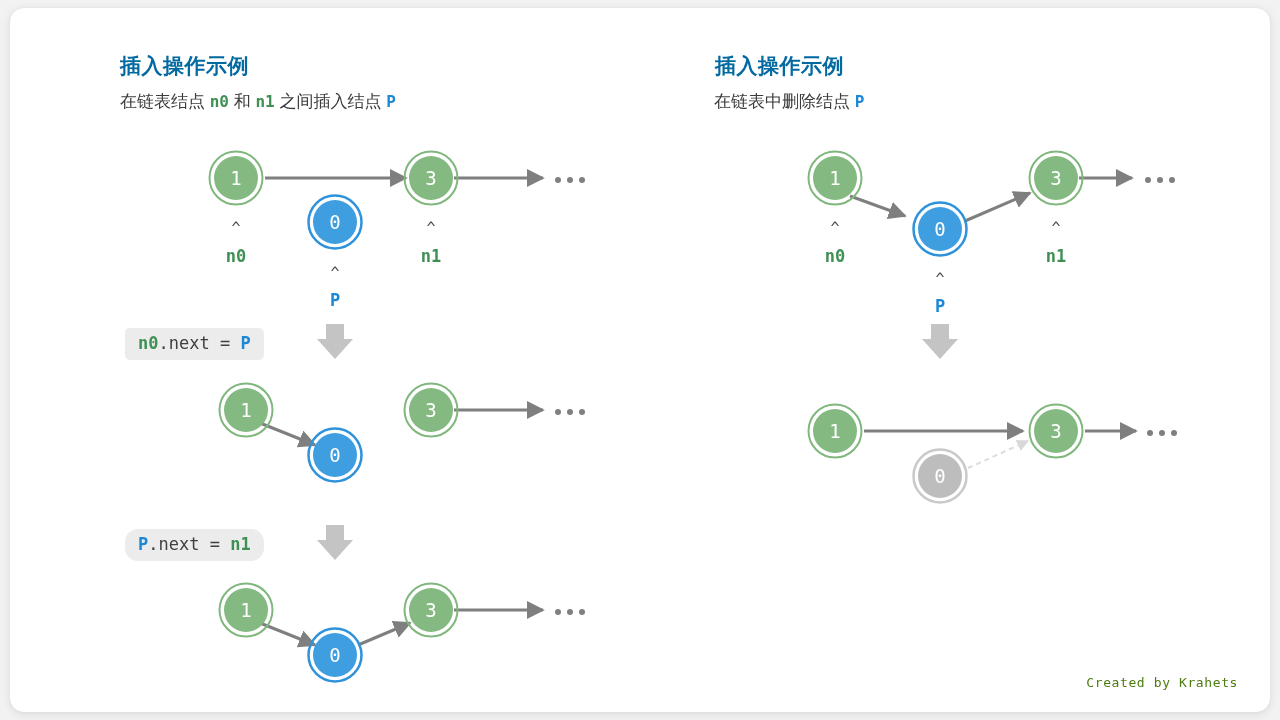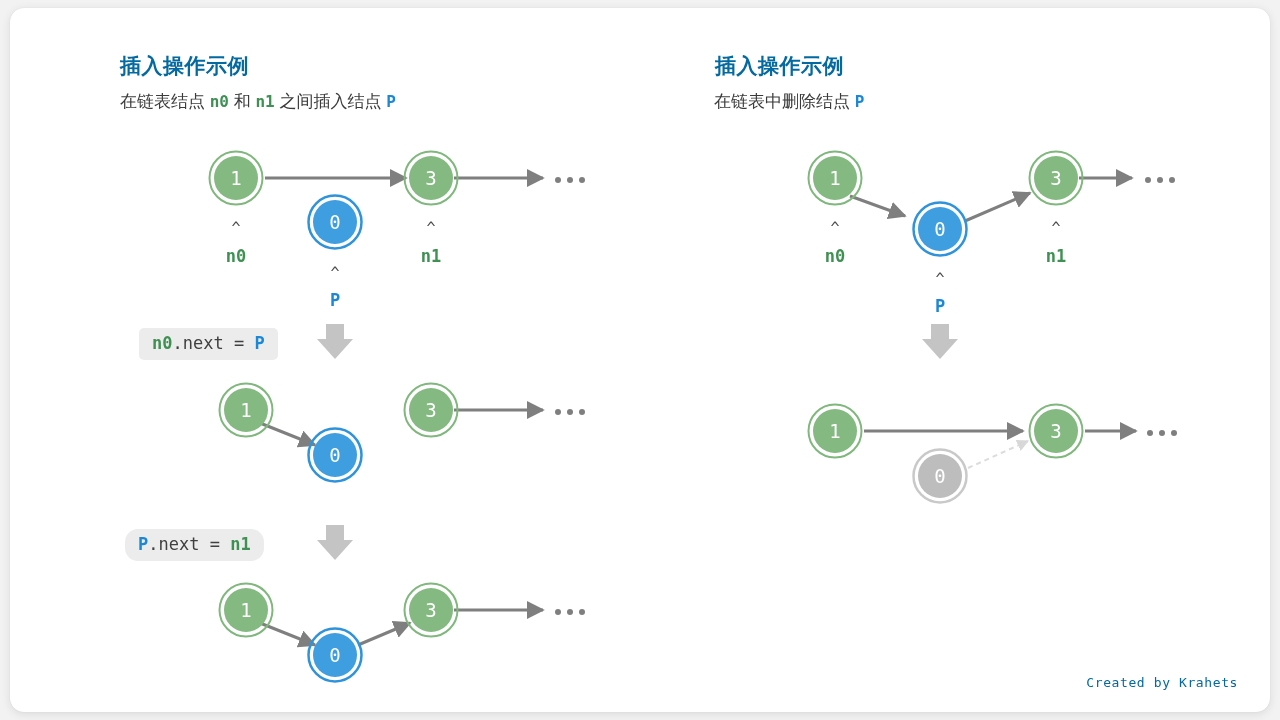--- a/index.html
+++ b/index.html
@@ -63,21 +63,21 @@
     white-space: nowrap;
     line-height: 1;
   }
   .codechip b { font-weight: bold; }
   .credit {
     position: absolute;
     right: 32px;
     bottom: 22px;
     font-family: "DejaVu Sans Mono", monospace;
     font-size: 13px;
-    color: #0369a1;
+    color: #4d7c0f;
     letter-spacing: 0.6px;
   }
   svg { position: absolute; left: 0; top: 0; overflow: visible; }
   .nodeval {
     font-family: "DejaVu Sans Mono", monospace;
     font-size: 19px;
     fill: #ffffff;
   }
   .varlabel {
     font-family: "DejaVu Sans Mono", monospace;
@@ -100,21 +100,21 @@
   <div class="panel-title" style="left:110px; top:44px;">插入操作示例</div>
   <div class="panel-sub" style="left:110px; top:82px;">
     <span>在链表结点 </span><span class="mono green">n0</span><span> 和 </span><span class="mono green">n1</span><span> 之间插入结点 </span><span class="mono blue">P</span>
   </div>
 
   <div class="panel-title" style="left:705px; top:44px;">插入操作示例</div>
   <div class="panel-sub" style="left:704px; top:82px;">
     <span>在链表中删除结点 </span><span class="mono blue">P</span>
   </div>
 
-  <div class="codechip" style="left:129px; top:320px;">
+  <div class="codechip" style="left:115px; top:320px;">
     <b class="green">n0</b><span>.next = </span><b class="blue">P</b>
   </div>
   <div class="codechip" style="left:115px; top:521px;border-radius:13px;">
     <b class="blue">P</b><span>.next = </span><b class="green">n1</b>
   </div>
 
   <svg width="1260" height="704" viewBox="0 0 1260 704">
     <defs>
       <marker id="ah" viewBox="0 0 10 10" refX="9" refY="5" markerWidth="6" markerHeight="6" orient="auto-start-reverse">
         <path d="M 0 0 L 10 5 L 0 10 z" fill="#7f7f7f"></path>

